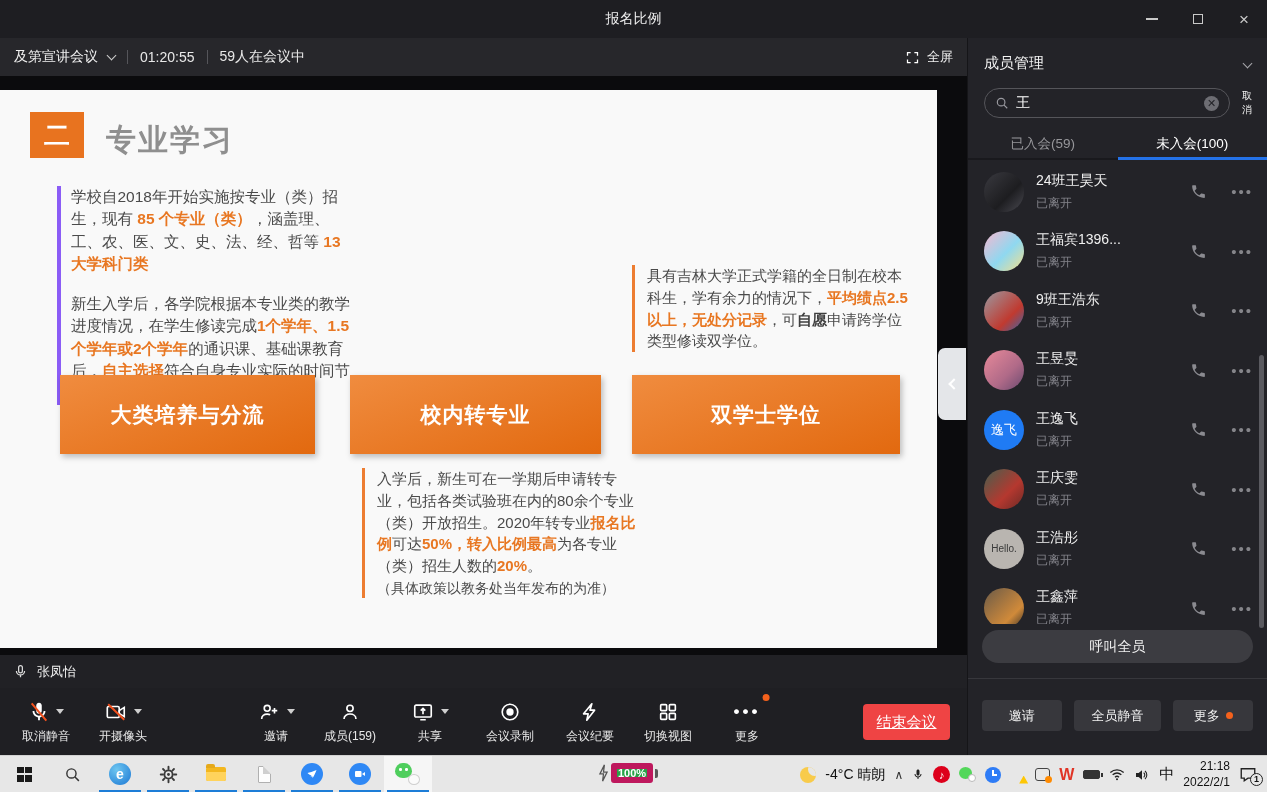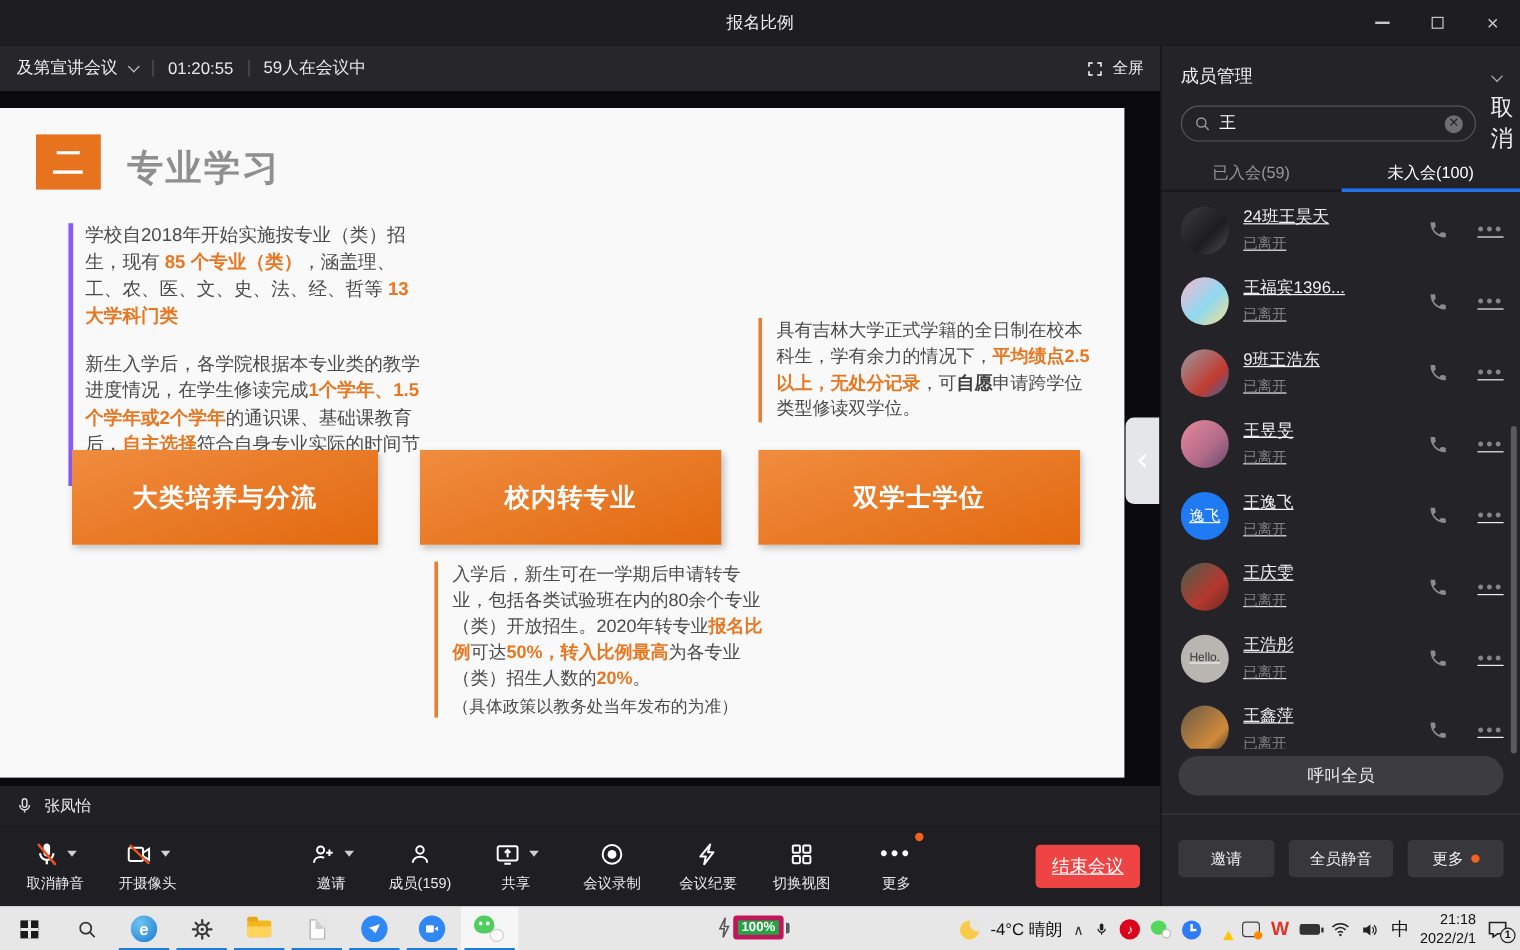--- a/index.html
+++ b/index.html
@@ -82,26 +82,26 @@
   .sb-header { height:40px; display:flex; align-items:center; justify-content:space-between; padding:10px 16px 0; }
   .sb-title { font-size:15px; color:#f2f2f2; }
   .sb-header .chev { border-color:#a8a8ac; margin:0; }
   .searchrow { position:absolute; left:16px; right:14px; top:50px; height:30px; display:flex; align-items:center; }
   .searchbox { flex:1; height:30px; border:1px solid #55555a; border-radius:16px; display:flex;
     align-items:center; padding:0 10px; gap:7px; background:transparent; }
   .searchbox input { flex:1; background:transparent; border:none; outline:none; color:#fff; font-size:14px;
     font-family:inherit; }
   .clear-ic { width:15px; height:15px; border-radius:50%; background:#6d6d73; color:#232328;
     font-size:11px; line-height:15px; text-align:center; }
-  .cancel-lbl { margin-left:12px; font-size:19px; color:#f0f0f0; }
+  .cancel-lbl { margin-left:12px; font-size:10px; color:#f0f0f0; }
   .sb-tabs { position:absolute; left:0; right:0; top:92px; height:30px; display:flex; border-bottom:2px solid #19191d; }
   .sb-tab { flex:1; text-align:center; font-size:13.5px; color:#96969a; position:relative; padding-top:5px; }
   .sb-tab.active { color:#fff; }
   .sb-tab.active::after { content:''; position:absolute; left:0; right:0; bottom:-2px; height:3px; background:#2472e8; }
-  .member-list { position:absolute; left:16px; right:10px; top:124px; height:462px; overflow:hidden;text-decoration:underline; }
+  .member-list { position:absolute; left:16px; right:10px; top:124px; height:462px; overflow:hidden; }
   .member-row { height:59.5px; display:flex; align-items:center; }
   .avatar { width:40px; height:40px; border-radius:50%; flex-shrink:0; margin-right:12px;
     display:flex; align-items:center; justify-content:center; color:#fff; font-size:13px; overflow:hidden; }
   .mtext { flex:1; min-width:0; }
   .mname { font-size:14px; color:#f0f0f0; white-space:nowrap; overflow:hidden; }
   .mstatus { font-size:12px; color:#83838a; margin-top:5px; }
   .phone { margin-right:24px; display:flex; }
   .mmore { color:#85858a; font-size:15px; letter-spacing:2px; margin-right:4px; }
   .sb-scrollbar { position:absolute; right:3px; top:317px; width:5px; height:273px; background:#5a5a60; border-radius:3px; }
   .callall { position:absolute; left:14px; right:14px; top:592px; height:33px; background:#3c3c41;
@@ -131,21 +131,21 @@
   .folder::after { content:''; position:absolute; left:0; bottom:0; width:100%; height:9px; background:#ffd35c; border-radius:0 0 2px 2px; }
   .notepage { width:13px; height:17px; background:#fdfdfd; border:1px solid #b0b0b0; border-radius:1px; position:relative; }
   .notepage::after { content:''; position:absolute; right:-1px; top:-1px; border:4px solid #e7e7e7;
     border-left-color:#cfcfcf; border-bottom-color:#cfcfcf; }
   .ding-c,.cam-c { width:22px; height:22px; background:#2f88f5; }
   .wechat-wrap { position:relative; width:26px; height:22px; }
   .wc-big { position:absolute; left:0; top:0; width:17px; height:15px; background:#4fce5d; border-radius:50% 50% 50% 50%/60% 60% 50% 50%; }
   .wc-big::before { content:''; position:absolute; left:4px; top:5px; width:2.5px; height:2.5px; border-radius:50%; background:#fff; box-shadow:6px 0 0 #fff; }
   .wc-small { position:absolute; right:1px; bottom:0; width:12px; height:11px; background:#fbfbfb; border:1px solid #cfcfcf; border-radius:50%; }
   .battery-widget { position:absolute; left:598px; top:7px; display:flex; align-items:center; gap:2px; }
-  .bw-body { width:42px; height:20px; border:4px solid #be185d; border-radius:3px; background:#27a347;
+  .bw-body { width:42px; height:20px; border:6px solid #be185d; border-radius:3px; background:#27a347;
     color:#fff; font-size:11px; font-weight:bold; display:flex; align-items:center; justify-content:center; }
   .bw-nub { width:3px; height:9px; background:#5a5a5a; border-radius:0 2px 2px 0; }
   .tray { position:absolute; right:8px; top:0; height:37px; display:flex; align-items:center; gap:9px; }
   .tray .txt { color:#111; font-size:14px; white-space:nowrap; }
   .moon { position:relative; width:16px; height:16px; border-radius:50%; background:#f8cb4b; overflow:hidden; }
   .moon::after { content:''; position:absolute; left:8px; top:-4px; width:13px; height:13px; border-radius:50%; background:#e7e7e7; }
   .chevup { color:#333; font-size:12px; }
   .netease { width:17px; height:17px; border-radius:50%; background:#dd001b; color:#fff; font-size:11px;
     display:flex; align-items:center; justify-content:center; }
   .wcm { position:relative; width:17px; height:15px; }

